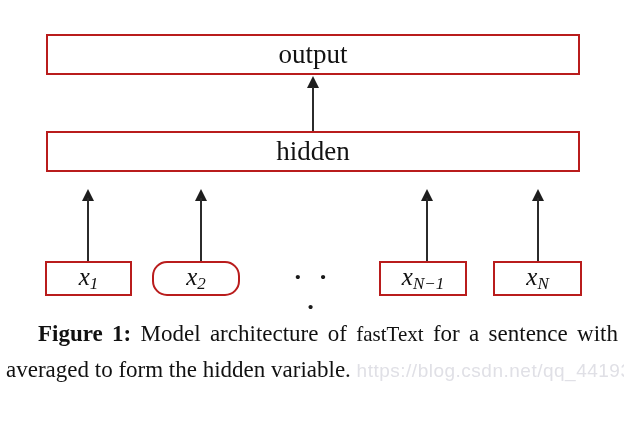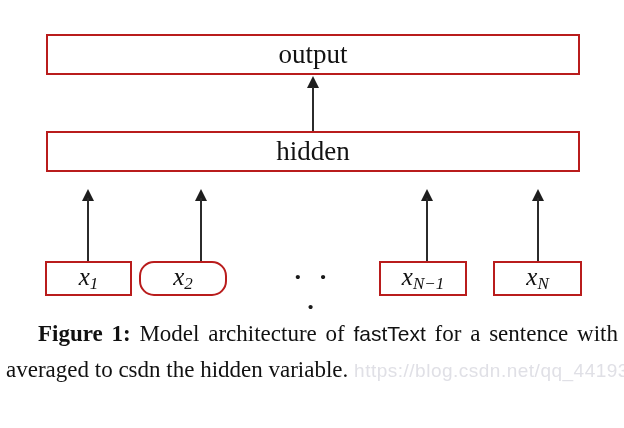--- a/index.html
+++ b/index.html
@@ -90,21 +90,21 @@
   .cap-line {
     white-space: nowrap;
   }
   .cap-justify {
     text-align: justify;
     text-align-last: justify;
     white-space: normal;
   }
   .cap-bold { font-weight: bold; margin-left: 32px; }
   .cap-mono {
-    font-family: Liberation Sans, sans-serif;
+    font-family: Liberation Serif, serif;
     font-size: 21px;
   }
   #watermark {
     font-family: "Liberation Sans", sans-serif;
     font-size: 19px;
     color: #e0e0e6;
     letter-spacing: 0.5px;
   }
 </style>
 </head>
@@ -131,31 +131,31 @@
 
   <div class="ahead" style="left:421px; top:189px;"></div>
   <div class="aline" style="left:426px; top:198px; height:63px;"></div>
 
   <div class="ahead" style="left:532px; top:189px;"></div>
   <div class="aline" style="left:537px; top:198px; height:63px;"></div>
 
   <div class="dbox input-box" style="left:45px; width:87px;justify-content:center;">
     <span class="math"><span>x</span><sub class="msub">1</sub></span>
   </div>
-  <div class="dbox input-box" style="left:139px; width:88px;border-radius:15px;">
+  <div class="dbox input-box" style="left:152px; width:88px;border-radius:15px;">
     <span class="math"><span>x</span><sub class="msub">2</sub></span>
   </div>
 
   <div id="ellipsis">· · ·</div>
 
   <div class="dbox input-box" style="left:379px; width:88px;text-align:center;">
     <span class="math"><span>x</span><sub class="msub">N−1</sub></span>
   </div>
   <div class="dbox input-box" style="left:493px; width:89px;">
     <span class="math"><span>x</span><sub class="msub">N</sub></span>
   </div>
 
   <div id="caption">
     <div class="cap-line cap-justify"><span class="cap-bold">Figure 1:</span><span> Model architecture of </span><span class="cap-mono">fastText</span><span> for a sentence with</span></div>
-    <div class="cap-line"><span>averaged to csdn the hidden variable.</span> <span id="watermark">https://blog.csdn.net/qq_44193969</span></div>
+    <div class="cap-line"><span>averaged to form the hidden variable.</span> <span id="watermark">https://blog.csdn.net/qq_44193969</span></div>
   </div>
 
 </div>
 
 </body></html>

